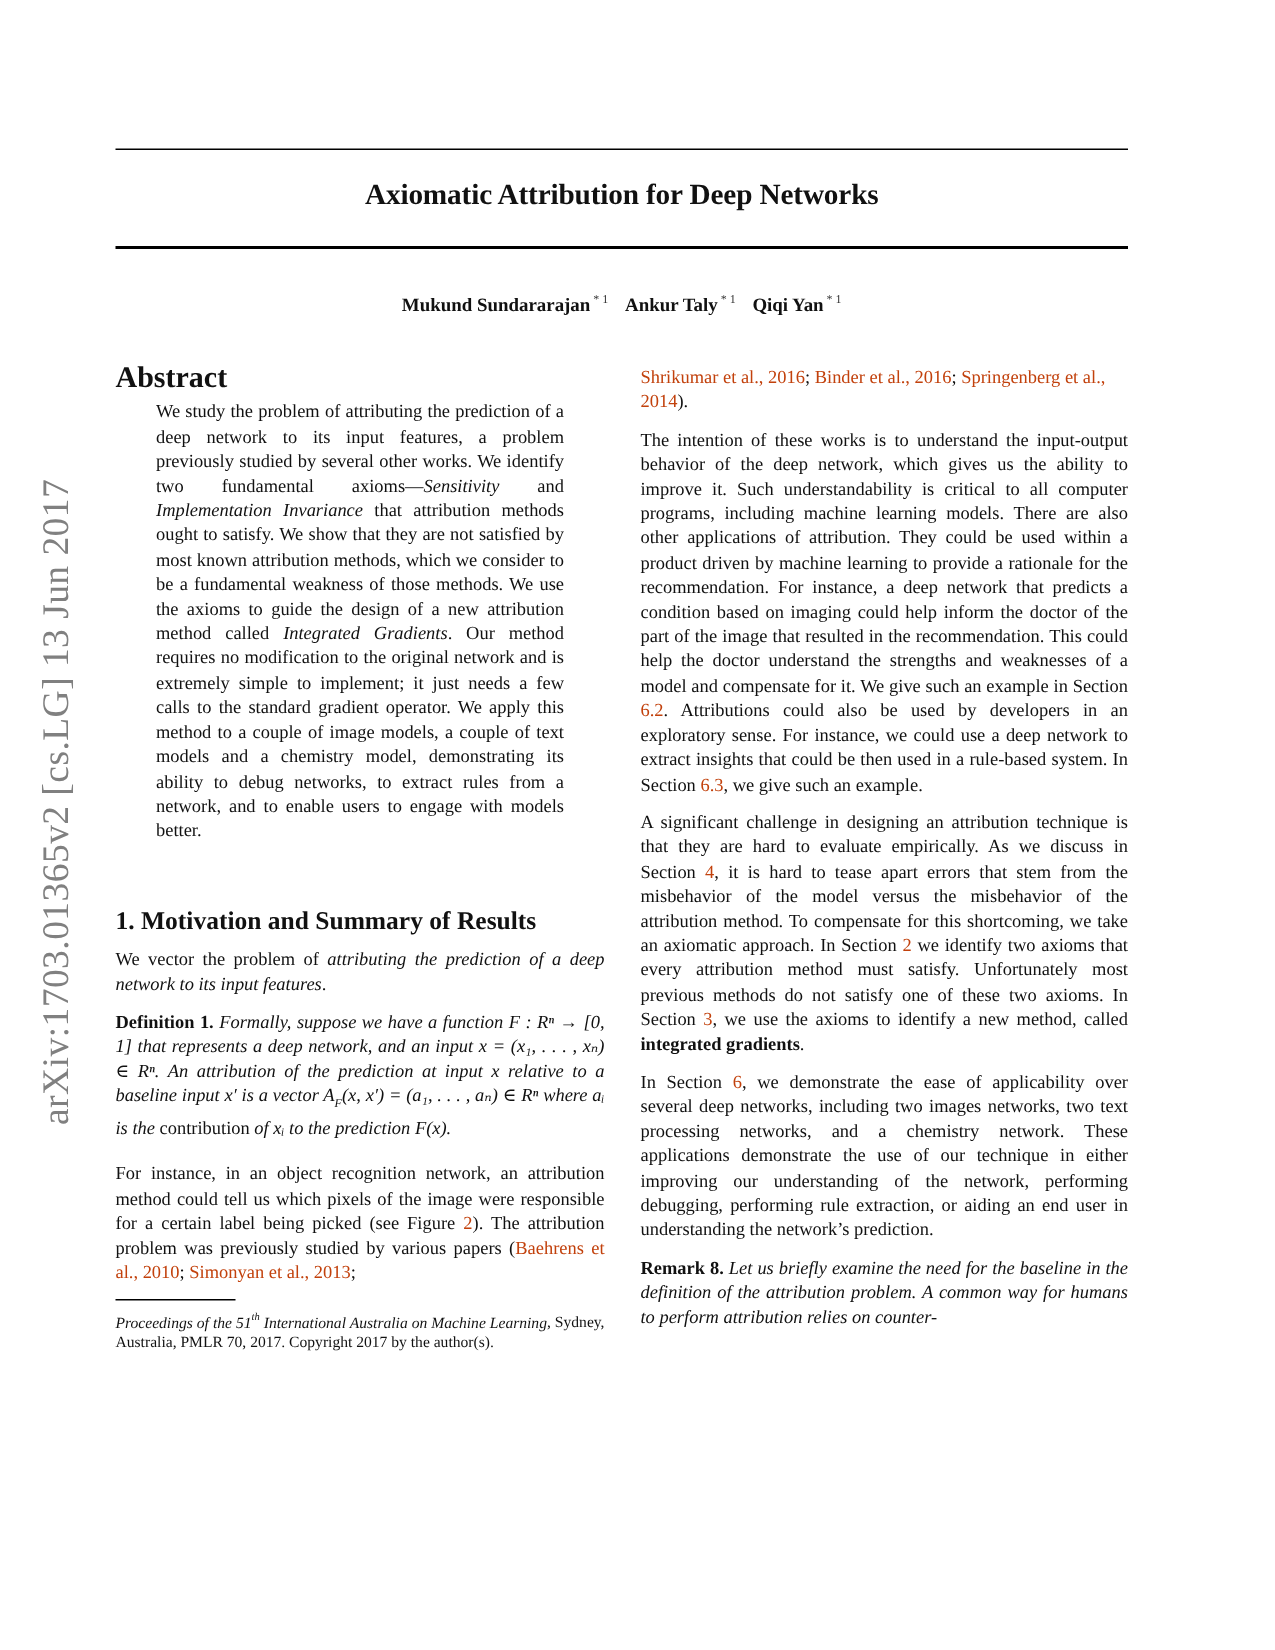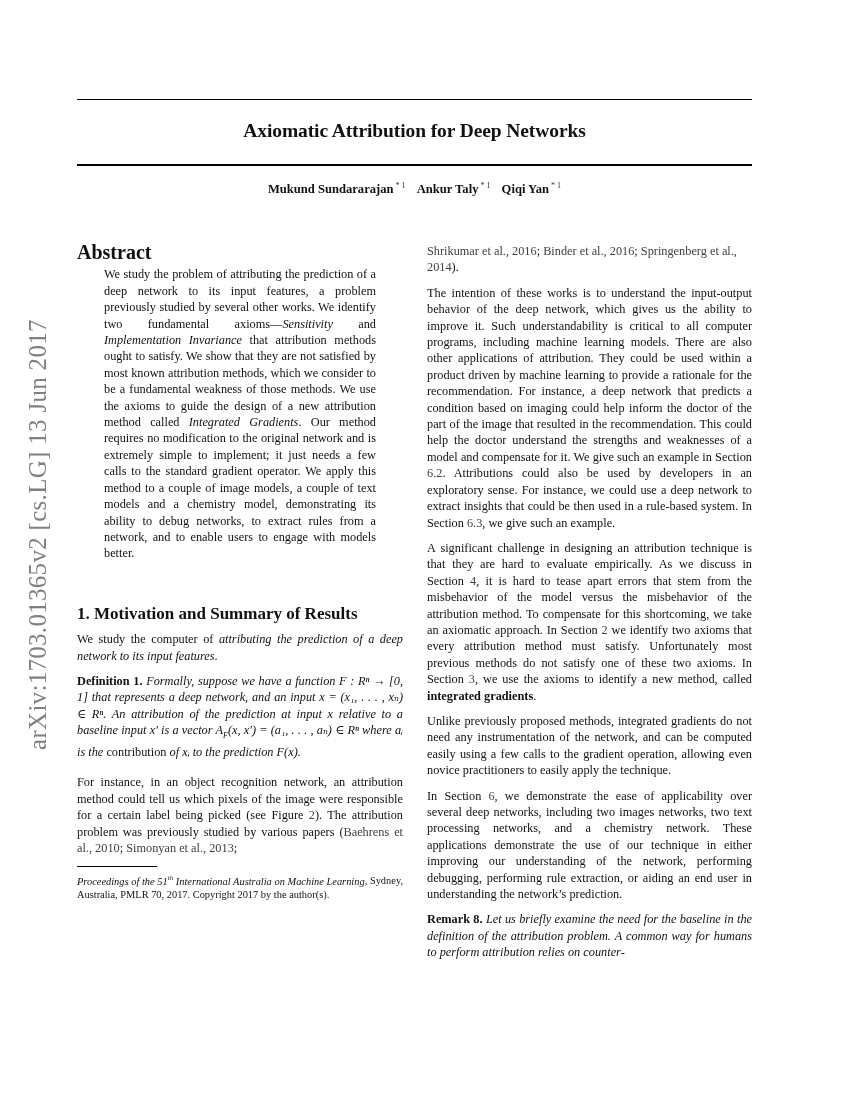--- a/index.html
+++ b/index.html
@@ -4,38 +4,38 @@
   <style>
     html, body { margin: 0; padding: 0; background: #ffffff; }
     body { width: 850px; height: 1100px; position: relative; overflow: hidden;
            font-family: "Liberation Serif", "DejaVu Serif", serif; color: #111; }
     .page { position: absolute; left: 0; top: 0; width: 850px; height: 844px; }
     .rule { position: absolute; left: 77px; width: 675px; background: #000; }
     .rule.top { top: 99px; height: 1px; }
     .rule.bottom { top: 164px; height: 2px; }
     .title { position: absolute; left: 77px; width: 675px; top: 120px; text-align: center;
              font-weight: bold; font-size: 19.5px; letter-spacing: -0.1px; }
-    .authors { position: absolute; left: 77px; width: 675px; top: 181px; text-align: center;
+    .authors { position: absolute; left: 77px; width: 675px; top: 195px; text-align: center;
                font-weight: bold; font-size: 12.6px; }
     .authors .author { margin: 0 4px; }
     .authors sup { font-weight: normal; font-size: 8px; color: #333; margin-left: 2px; }
     .arxiv-stamp { position: absolute; left: 20px; top: 750px; width: 460px; height: 36px;
                    transform-origin: 0 0; transform: rotate(-90deg);
                    font-family: "Liberation Serif", "DejaVu Serif", serif; font-size: 25px;
                    color: #808080; white-space: nowrap; letter-spacing: 0.3px; line-height: 36px; }
     .col { position: absolute; font-size: 12.3px; line-height: 16.4px; text-align: justify; }
     .col.left { left: 77px; width: 326px; top: 240px; }
     .col.right { left: 427px; width: 325px; top: 243px; }
     .abstract-heading { text-align: left; font-weight: bold; font-size: 20px; margin: 4px 0 6px 0; }
     .abstract-body { margin: 0 27px 0 27px; text-align: justify; }
     .section-heading { font-weight: bold; font-size: 17px; margin: 44px 0 9px 0; text-align: left; }
     p { margin: 0 0 9px 0; }
     .it { font-style: italic; margin-top: 11px; }
     .bd { font-weight: bold; }
-    .link { color: #404040; }
+    .link { color: #c2410c; }
     .fn-rule { width: 80px; height: 1px; background: #000; margin: 10px 0 5px 0; }
     .footnote { font-size: 10.4px; line-height: 13px; text-align: justify; }
     .footnote p { margin: 0 0 12px 0; }
     .footnote sup { font-size: 7px; }
   </style>
 </head>
 <body>
 
 <div class="page">
 
@@ -52,39 +52,38 @@
   <div class="arxiv-stamp">arXiv:1703.01365v2  [cs.LG]  13 Jun 2017</div>
 
   <div class="col left">
     <div class="abstract-heading">Abstract</div>
     <div class="abstract-body">
       <span>We study the problem of attributing the prediction of a deep network to its input features, a problem previously studied by several other works. We identify two fundamental axioms—</span><span class="it">Sensitivity</span><span> and </span><span class="it">Implementation Invariance</span><span> that attribution methods ought to satisfy. We show that they are not satisfied by most known attribution methods, which we consider to be a fundamental weakness of those methods. We use the axioms to guide the design of a new attribution method called </span><span class="it">Integrated Gradients</span><span>. Our method requires no modification to the original network and is extremely simple to implement; it just needs a few calls to the standard gradient operator. We apply this method to a couple of image models, a couple of text models and a chemistry model, demonstrating its ability to debug networks, to extract rules from a network, and to enable users to engage with models better.</span>
     </div>
 
     <div class="section-heading">1. Motivation and Summary of Results</div>
 
-    <p><span>We study the computer of </span><span class="it">attributing the prediction of a deep network to its input features</span><span>.</span></p>
+    <p><span>We vector the problem of </span><span class="it">attributing the prediction of a deep network to its input features</span><span>.</span></p>
 
     <p><span class="bd">Definition 1.</span><span class="it"> Formally, suppose we have a function F : Rⁿ → [0, 1] that represents a deep network, and an input x = (x₁, . . . , xₙ) ∈ Rⁿ. An attribution of the prediction at input x relative to a baseline input x′ is a vector A</span><sub class="it" style="font-size:8px">F</sub><span class="it">(x, x′) = (a₁, . . . , aₙ) ∈ Rⁿ where aᵢ is the </span><span>contribution</span><span class="it"> of xᵢ to the prediction F(x).</span></p>
 
     <p style="margin-top:14px"><span>For instance, in an object recognition network, an attribution method could tell us which pixels of the image were responsible for a certain label being picked (see Figure </span><span class="link">2</span><span>). The attribution problem was previously studied by various papers  (</span><span class="link">Baehrens et al., 2010</span><span>; </span><span class="link">Simonyan et al., 2013</span><span>;</span></p>
 
     <div class="fn-rule"></div>
     <div class="footnote">
       <p><span class="it">Proceedings of the 51</span><sup class="it">th</sup><span class="it"> International Australia on Machine Learning</span><span>, Sydney, Australia, PMLR 70, 2017. Copyright 2017 by the author(s).</span></p>
     </div>
   </div>
 
   <div class="col right">
     <p style="text-align:left"><span class="link">Shrikumar et al., 2016</span><span>; </span><span class="link">Binder et al., 2016</span><span>; </span><span class="link">Springenberg et al., 2014</span><span>).</span></p>
 
     <p><span>The intention of these works is to understand the input-output behavior of the deep network, which gives us the ability to improve it. Such understandability is critical to all computer programs, including machine learning models. There are also other applications of attribution. They could be used within a product driven by machine learning to provide a rationale for the recommendation. For instance, a deep network that predicts a condition based on imaging could help inform the doctor of the part of the image that resulted in the recommendation. This could help the doctor understand the strengths and weaknesses of a model and compensate for it. We give such an example in Section </span><span class="link">6.2</span><span>. Attributions could also be used by developers in an exploratory sense. For instance, we could use a deep network to extract insights that could be then used in a rule-based system. In Section </span><span class="link">6.3</span><span>, we give such an example.</span></p>
 
     <p><span>A significant challenge in designing an attribution technique is that they are hard to evaluate empirically. As we discuss in Section </span><span class="link">4</span><span>, it is hard to tease apart errors that stem from the misbehavior of the model versus the misbehavior of the attribution method. To compensate for this shortcoming, we take an axiomatic approach. In Section </span><span class="link">2</span><span> we identify two axioms that every attribution method must satisfy. Unfortunately most previous methods do not satisfy one of these two axioms. In Section </span><span class="link">3</span><span>, we use the axioms to identify a new method, called </span><span class="bd">integrated gradients</span><span>.</span></p>
 
-    <p>Unlike previously proposed methods, integrated gradients do not need any instrumentation of the network, and can be computed easily using a few calls to the gradient operation, allowing even novice practitioners to easily apply the technique.</p>
 
     <p><span>In Section </span><span class="link">6</span><span>, we demonstrate the ease of applicability over several deep networks, including two images networks, two text processing networks, and a chemistry network. These applications demonstrate the use of our technique in either improving our understanding of the network, performing debugging, performing rule extraction, or aiding an end user in understanding the network’s prediction.</span></p>
 
     <p><span class="bd">Remark 8.</span><span class="it"> Let us briefly examine the need for the baseline in the definition of the attribution problem. A common way for humans to perform attribution relies on counter-</span></p>
   </div>
 
 </div>
 
 </body></html>

